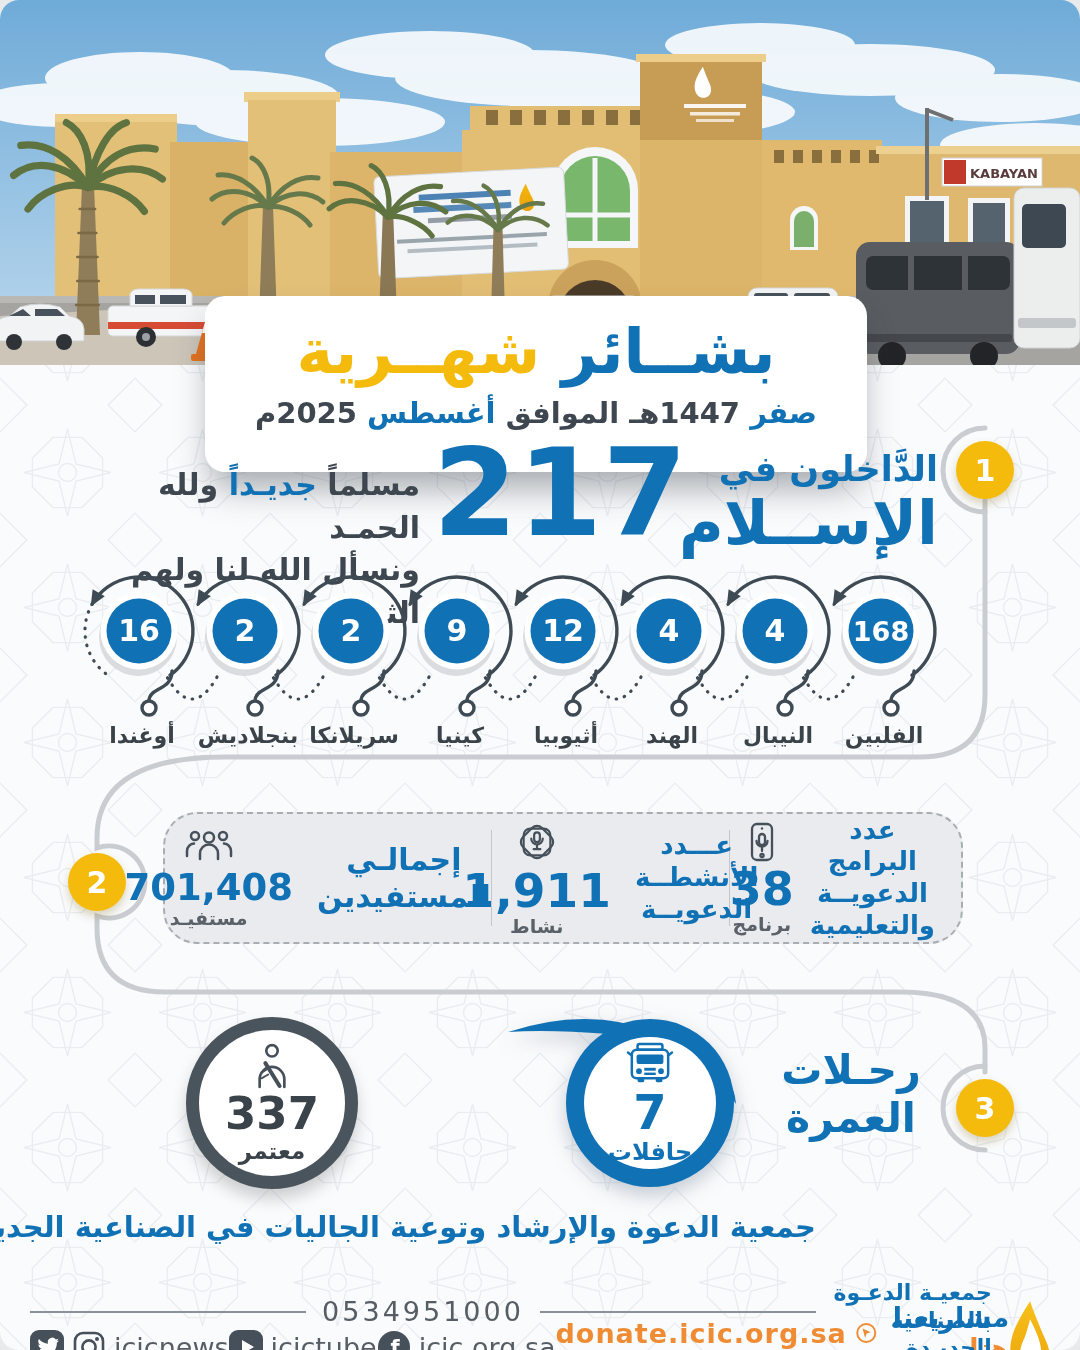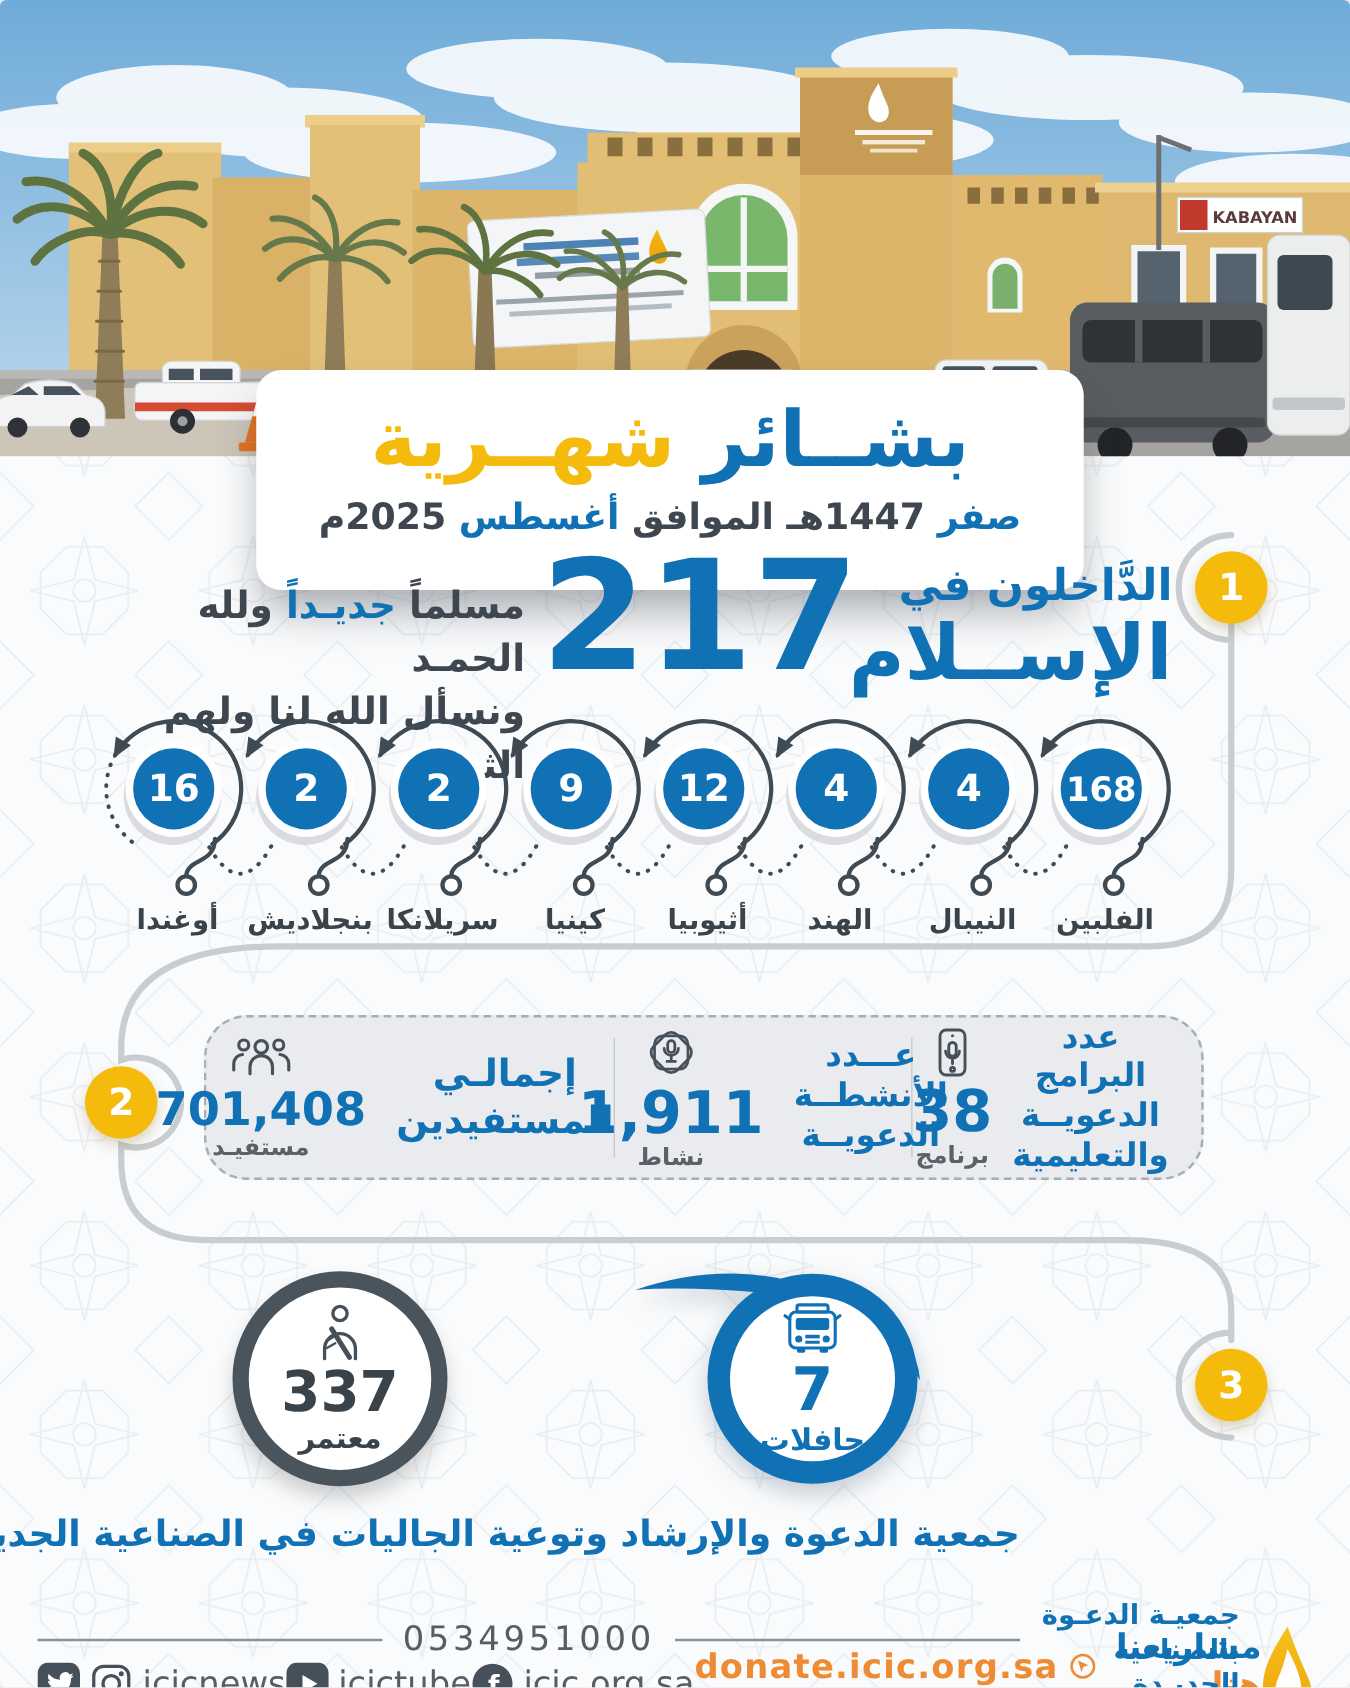--- a/index.html
+++ b/index.html
@@ -1,18 +1,18 @@
 <!DOCTYPE html>
 <html lang="ar" style="--blue: #1171b5; --yellow: #f5bb0c; --dark: #3e474f; --slate: #46505a; --orange: #ef8c33; --line: #c9cdd1; --box: #e9ebee;"><head>
 <meta charset="utf-8">
 <style>
   html,body{margin:0;padding:0;background:#e8eaec;}
   *{box-sizing:border-box;}
   #poster{position:relative;width:1080px;height:1350px;margin:0 auto;overflow:hidden;
-    background:#fafbfc;border-radius:5px;font-family:"DejaVu Sans",sans-serif;}
+    background:#fafbfc;border-radius:19px;font-family:"DejaVu Sans",sans-serif;}
   svg{display:block;}
   .abs{position:absolute;}
   
   #pattern-svg{position:absolute;inset:0;z-index:0;}
   #flow-svg{position:absolute;inset:0;z-index:1;pointer-events:none;}
   #flow-svg path{stroke:var(--line);stroke-width:5;fill:none;stroke-linecap:round;}
   
   #photo{position:absolute;left:0;top:0;width:1080px;height:365px;z-index:2;}
   
   #card-shadow{left:235px;top:398px;width:560px;height:52px;z-index:2;border-radius:50%;
@@ -495,20 +495,24 @@
           <circle cx="39" cy="7" r="4"></circle>
             <path d="M47,27 v-5 a7.5,7.5 0 0 0 -7,-7.4"></path>
         </svg>
         <div class="val">701,408</div>
         <div class="unit">مستفيـد</div>
       </div>
     </div>
   </div>
 
   <div class="badge abs" style="left:956px;top:1079px;">3</div>
+  <div id="s3-title" class="abs" dir="rtl">
+    <div>رحـلات</div>
+    <div>العمرة</div>
+  </div>
   <svg id="umrah-drop" class="abs" width="270" height="205" viewBox="0 0 270 205">
     <path d="M20,30 Q140,-10 237,72 Q247,86 248,102 Q205,38 120,32 Q60,27 20,30 Z" fill="#1171b5"></path>
     <circle cx="162" cy="101" r="84" fill="#1171b5"></circle>
     <circle cx="162" cy="101" r="66" fill="#ffffff"></circle>
   </svg>
   <div id="bus-stat" class="abs">
     <svg width="48" height="44" viewBox="0 0 50 46" fill="none" stroke="#1171b5" stroke-width="2.6" stroke-linecap="round">
       <rect x="12" y="2" width="26" height="6" rx="2"></rect>
       <rect x="6" y="8" width="38" height="30" rx="5"></rect>
       <rect x="11" y="13" width="28" height="10" rx="2" fill="#1171b5" stroke="none"></rect>

